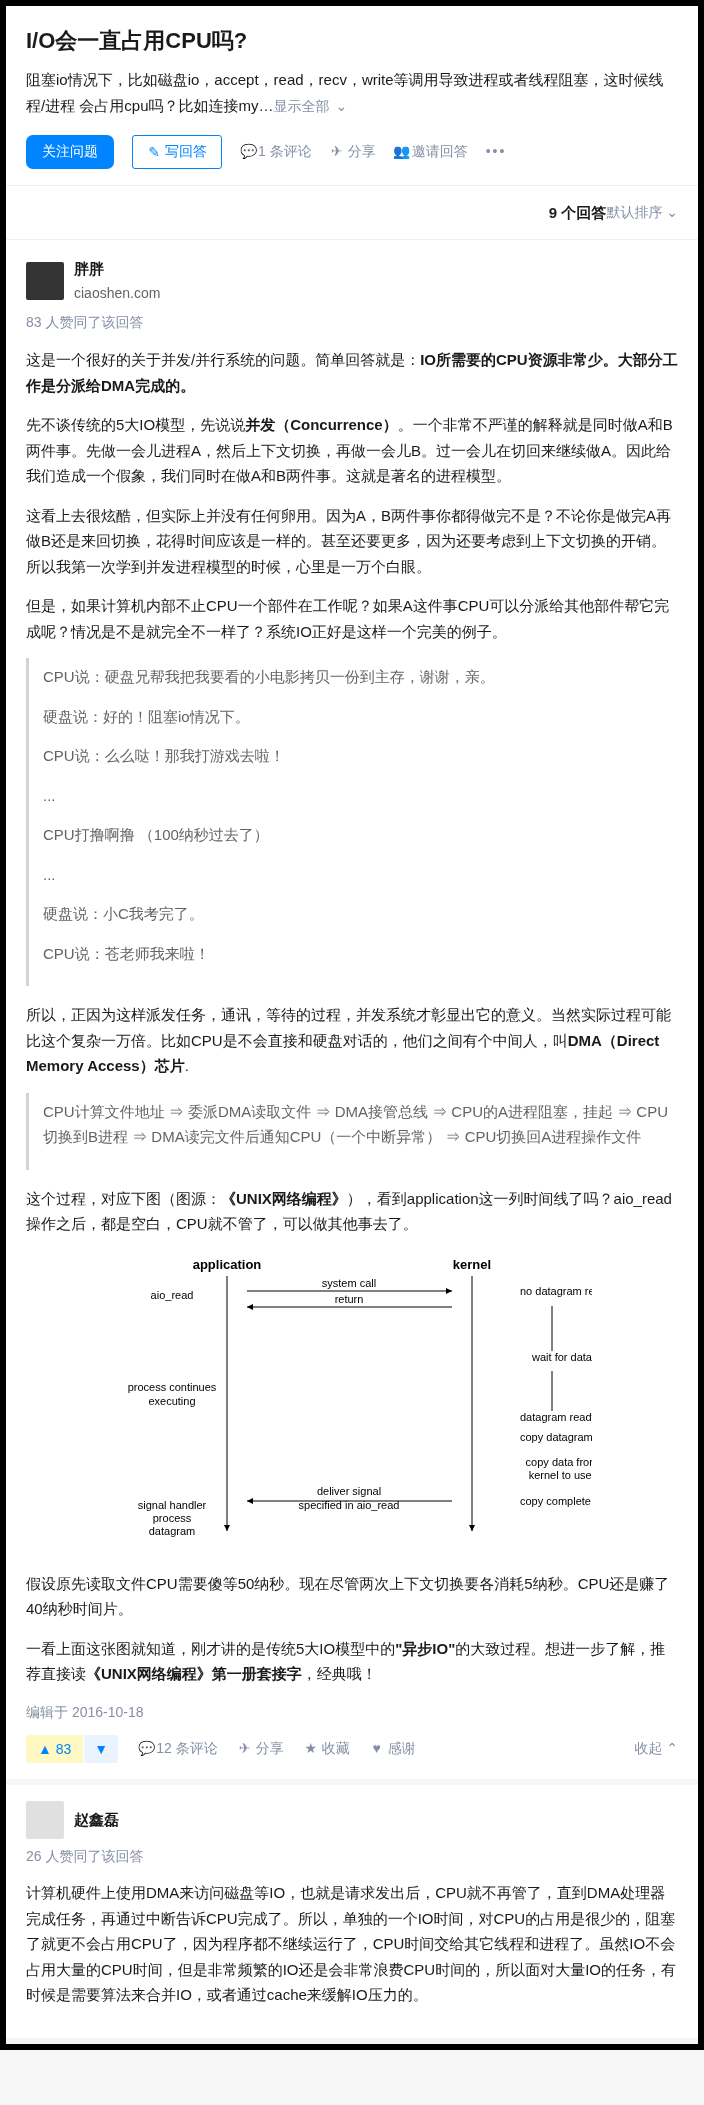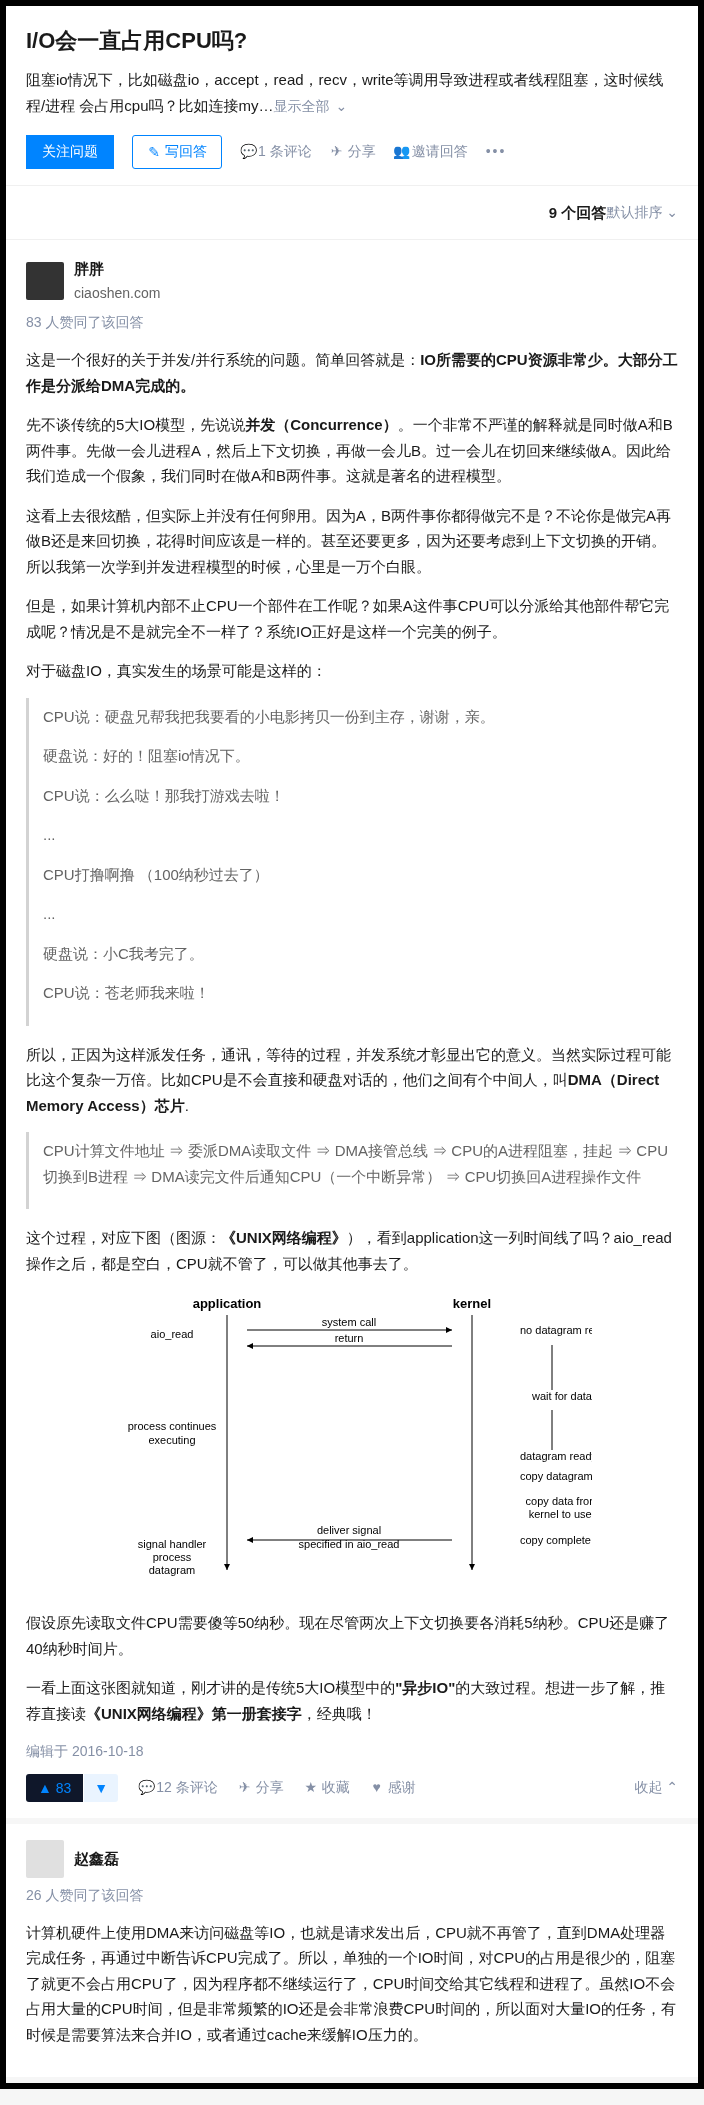--- a/index.html
+++ b/index.html
@@ -4,21 +4,21 @@
 <style>
 *{margin:0;padding:0;box-sizing:border-box}
 body{font-family:-apple-system,BlinkMacSystemFont,"Helvetica Neue","PingFang SC","Microsoft YaHei",sans-serif;font-size:14px;line-height:1.7;color:#1a1a1a;background:#f6f6f6;width:704px}
 .page{background:#fff;border:6px solid #000;margin:0}
 .question{padding:16px 20px 0}
 .q-title{font-size:22px;font-weight:700;margin-bottom:8px}
 .q-body{font-size:15px;color:#1a1a1a;margin-bottom:4px}
 .show-all{color:#8590a6;font-size:14px;cursor:pointer}
 .chev{margin-left:2px}
 .q-actions{display:flex;align-items:center;gap:18px;padding:12px 0 16px}
-.btn-primary{background:#0084ff;color:#fff;border:none;padding:8px 16px;border-radius:0;font-size:14px;cursor:pointer}
+.btn-primary{background:#0084ff;color:#fff;border:none;padding:8px 16px;border-radius:7px;font-size:14px;cursor:pointer}
 .btn-outline{background:#fff;color:#0084ff;border:1px solid #0084ff;padding:7px 14px;border-radius:3px;font-size:14px;cursor:pointer;display:inline-flex;align-items:center;gap:4px}
 .meta-link{color:#8590a6;font-size:14px;cursor:pointer;display:inline-flex;align-items:center;gap:4px}
 .dots{color:#8590a6;cursor:pointer;letter-spacing:2px}
 .answers-hdr{padding:14px 20px;border-top:1px solid #f0f0f0;border-bottom:1px solid #f0f0f0;display:flex;justify-content:flex-end;align-items:center}
 .answers-hdr h3{font-size:15px;font-weight:600}
 .sort{color:#8590a6;font-size:14px;cursor:pointer}
 .answer{padding:16px 20px;border-bottom:6px solid #f6f6f6}
 .author{display:flex;align-items:center;gap:10px;margin-bottom:6px}
 .avatar{width:38px;height:38px;border-radius:2px;background:#ddd;flex-shrink:0}
 .avatar.dark{background:#333}
@@ -29,21 +29,21 @@
 .content p{margin-bottom:14px;font-size:15px}
 .content b{font-weight:600}
 blockquote{border-left:3px solid #d3d3d3;padding:6px 0 6px 14px;margin:10px 0 16px;color:#646464}
 blockquote p{margin-bottom:6px;font-size:14px}
 .figure{margin:10px 0 20px;text-align:center}
 .fig-title{font-weight:700;font-size:17px;margin-bottom:12px}
 .fig-svg{display:block;margin:0 auto}
 .edited{color:#8590a6;font-size:14px;margin-top:6px}
 .actions{display:flex;align-items:center;gap:20px;padding-top:10px;flex-wrap:wrap}
 .vote-group{display:inline-flex}
-.vote-up{background:#0f172a;color:#0084ff;border:none;padding:6px 12px;border-radius:3px 0 0 3px;font-size:14px;cursor:pointer}
+.vote-up{background:#fef9c3;color:#0084ff;border:none;padding:6px 12px;border-radius:3px 0 0 3px;font-size:14px;cursor:pointer}
 .vote-down{background:#eaf4ff;color:#0084ff;border:none;padding:6px 10px;border-radius:0 3px 3px 0;font-size:14px;cursor:pointer;margin-left:1px}
 .collapse{margin-left:auto;color:#8590a6;cursor:pointer;font-size:14px}
 .ico{display:inline-block;width:14px;text-align:center}
 </style>
 </head>
 <body>
 
 <div class="page">
  <div class="question">
   <h1 class="q-title">I/O会一直占用CPU吗?</h1>
@@ -84,21 +84,20 @@
     <div class="author-name">胖胖</div>
     <div class="author-bio">ciaoshen.com</div>
    </div>
   </div>
   <div class="upvote-line">83 人赞同了该回答</div>
   <div class="content">
    <p><span>这是一个很好的关于并发/并行系统的问题。简单回答就是：</span><b>IO所需要的CPU资源非常少。大部分工作是分派给DMA完成的。</b></p>
    <p><span>先不谈传统的5大IO模型，先说说</span><b>并发（Concurrence）</b><span>。一个非常不严谨的解释就是同时做A和B两件事。先做一会儿进程A，然后上下文切换，再做一会儿B。过一会儿在切回来继续做A。因此给我们造成一个假象，我们同时在做A和B两件事。这就是著名的进程模型。</span></p>
    <p>这看上去很炫酷，但实际上并没有任何卵用。因为A，B两件事你都得做完不是？不论你是做完A再做B还是来回切换，花得时间应该是一样的。甚至还要更多，因为还要考虑到上下文切换的开销。所以我第一次学到并发进程模型的时候，心里是一万个白眼。</p>
    <p>但是，如果计算机内部不止CPU一个部件在工作呢？如果A这件事CPU可以分派给其他部件帮它完成呢？情况是不是就完全不一样了？系统IO正好是这样一个完美的例子。</p>
-   <p>对于磁盘IO，真实发生的场景可能是这样的：</p>
    <blockquote>
     <p>CPU说：硬盘兄帮我把我要看的小电影拷贝一份到主存，谢谢，亲。</p>
           <p>硬盘说：好的！阻塞io情况下。</p>
           <p>CPU说：么么哒！那我打游戏去啦！</p>
           <p>...</p>
           <p>CPU打撸啊撸 （100纳秒过去了）</p>
           <p>...</p>
           <p>硬盘说：小C我考完了。</p>
           <p>CPU说：苍老师我来啦！</p>
    </blockquote>

